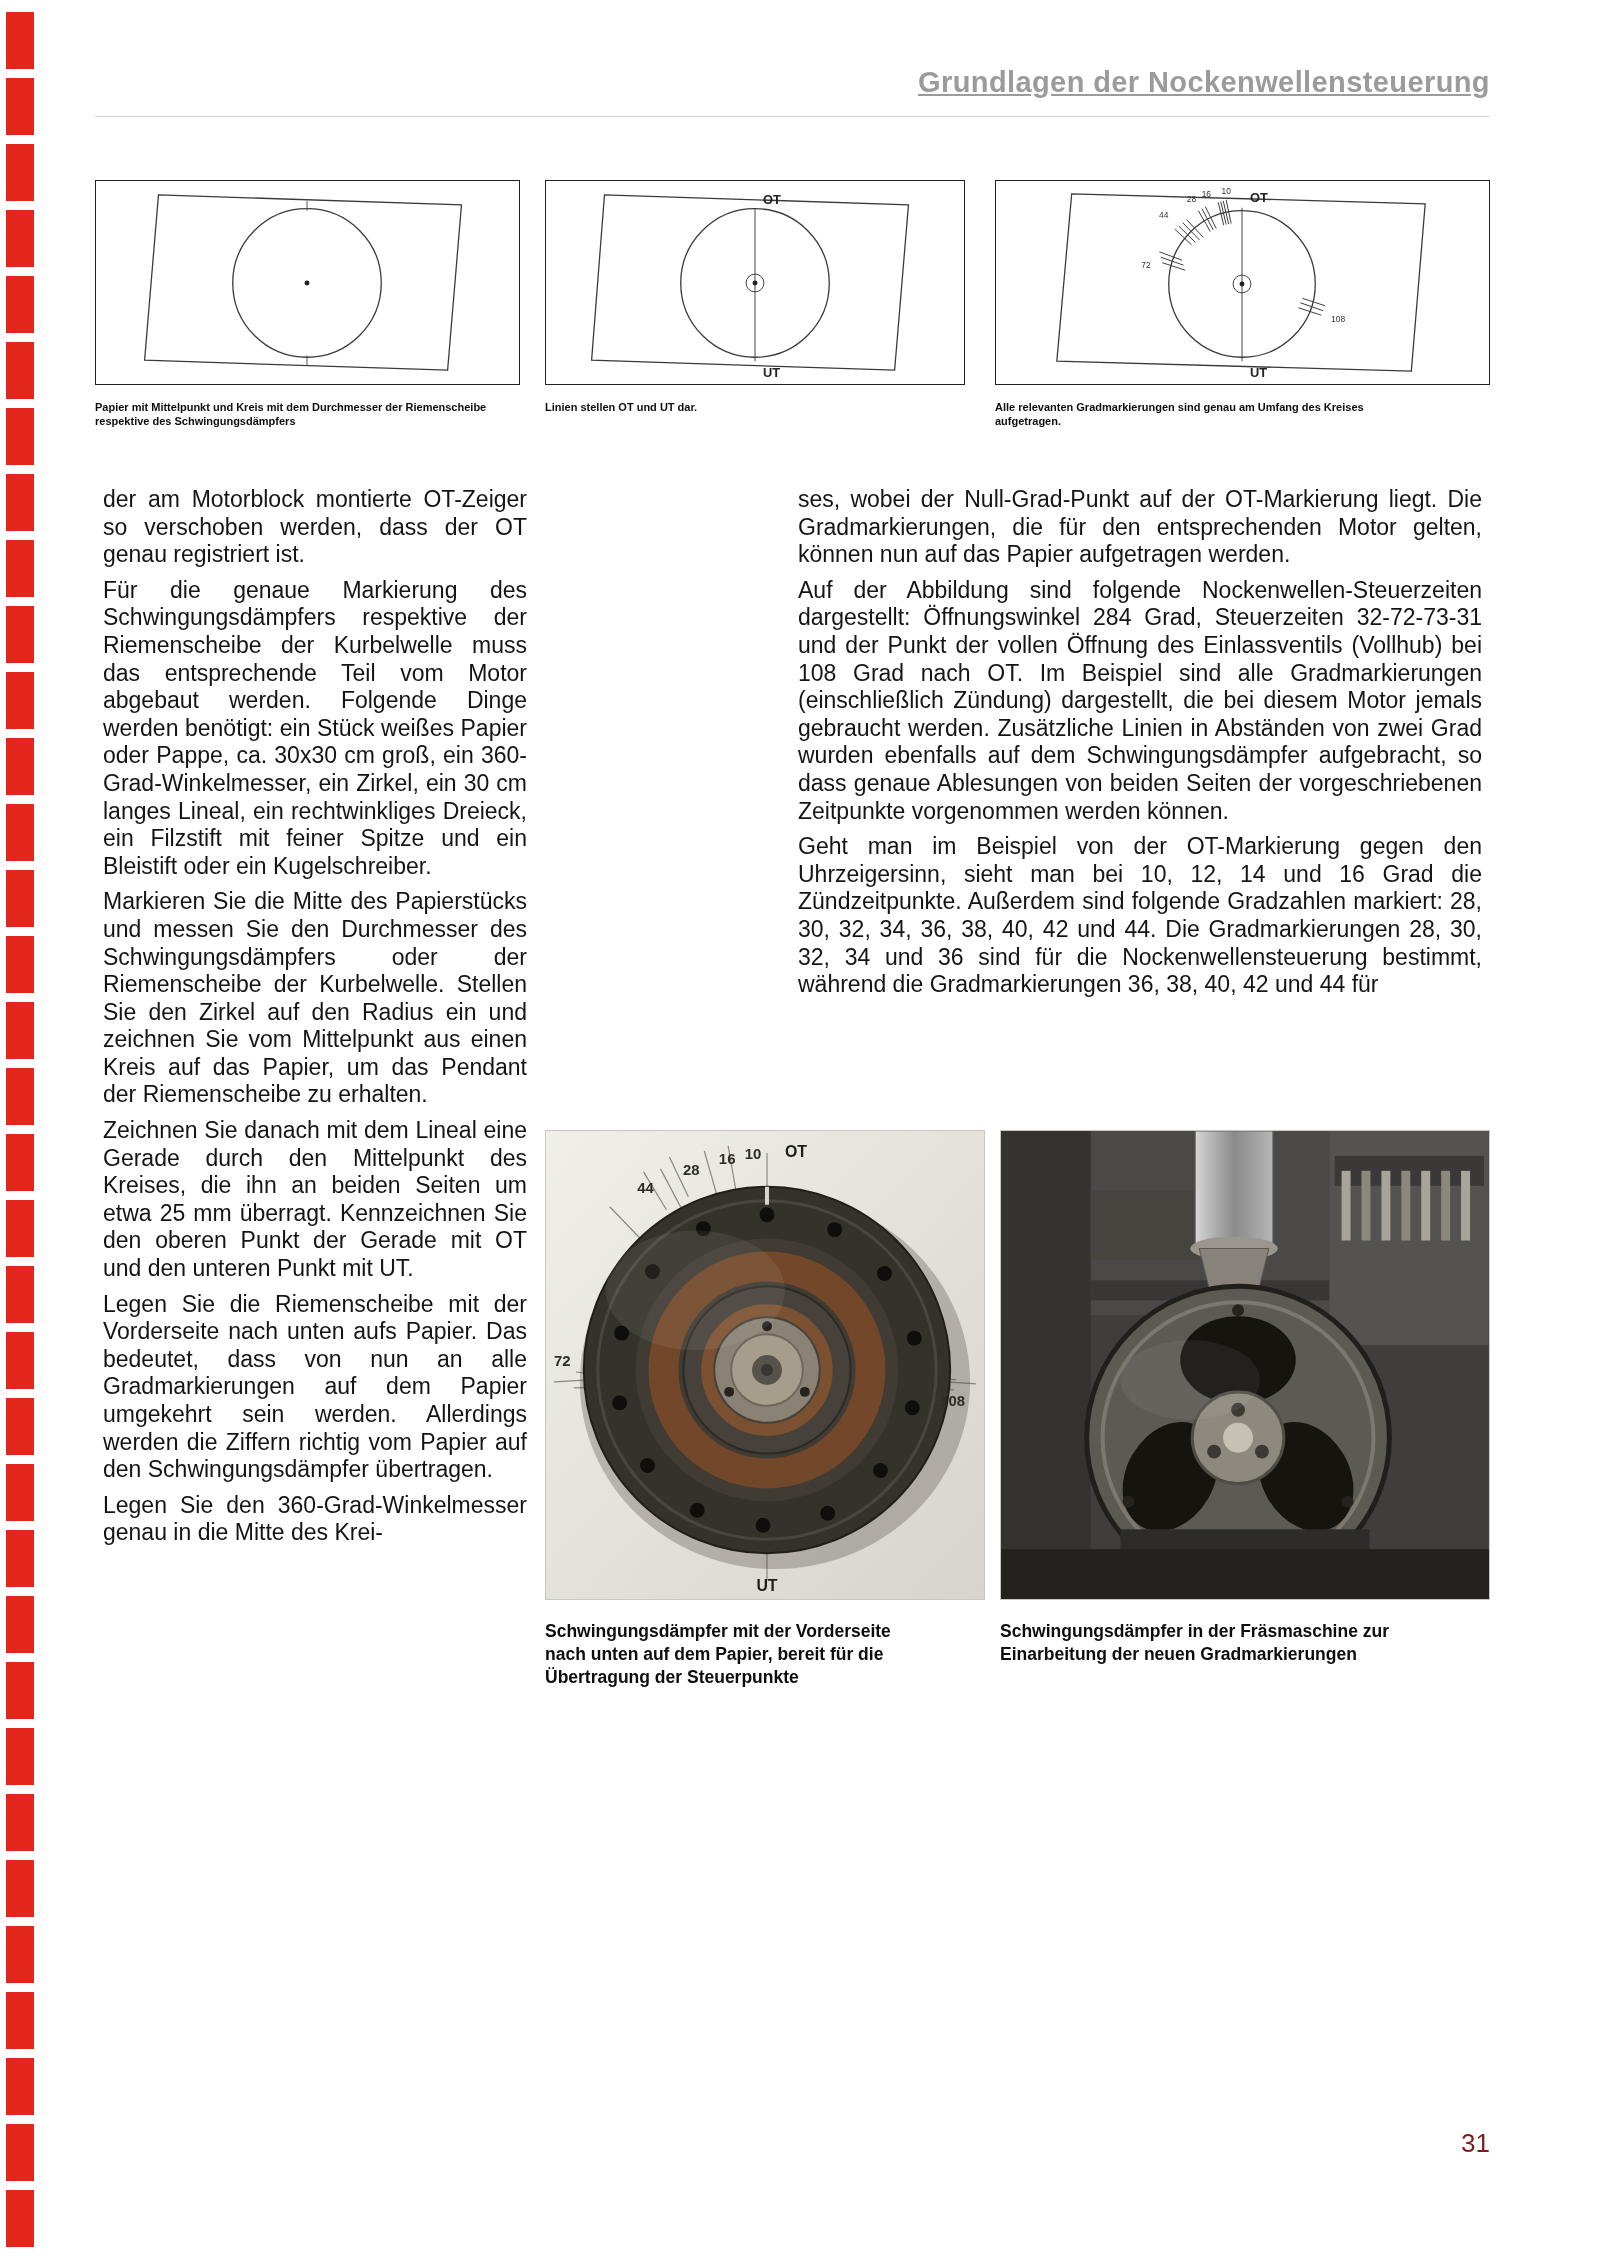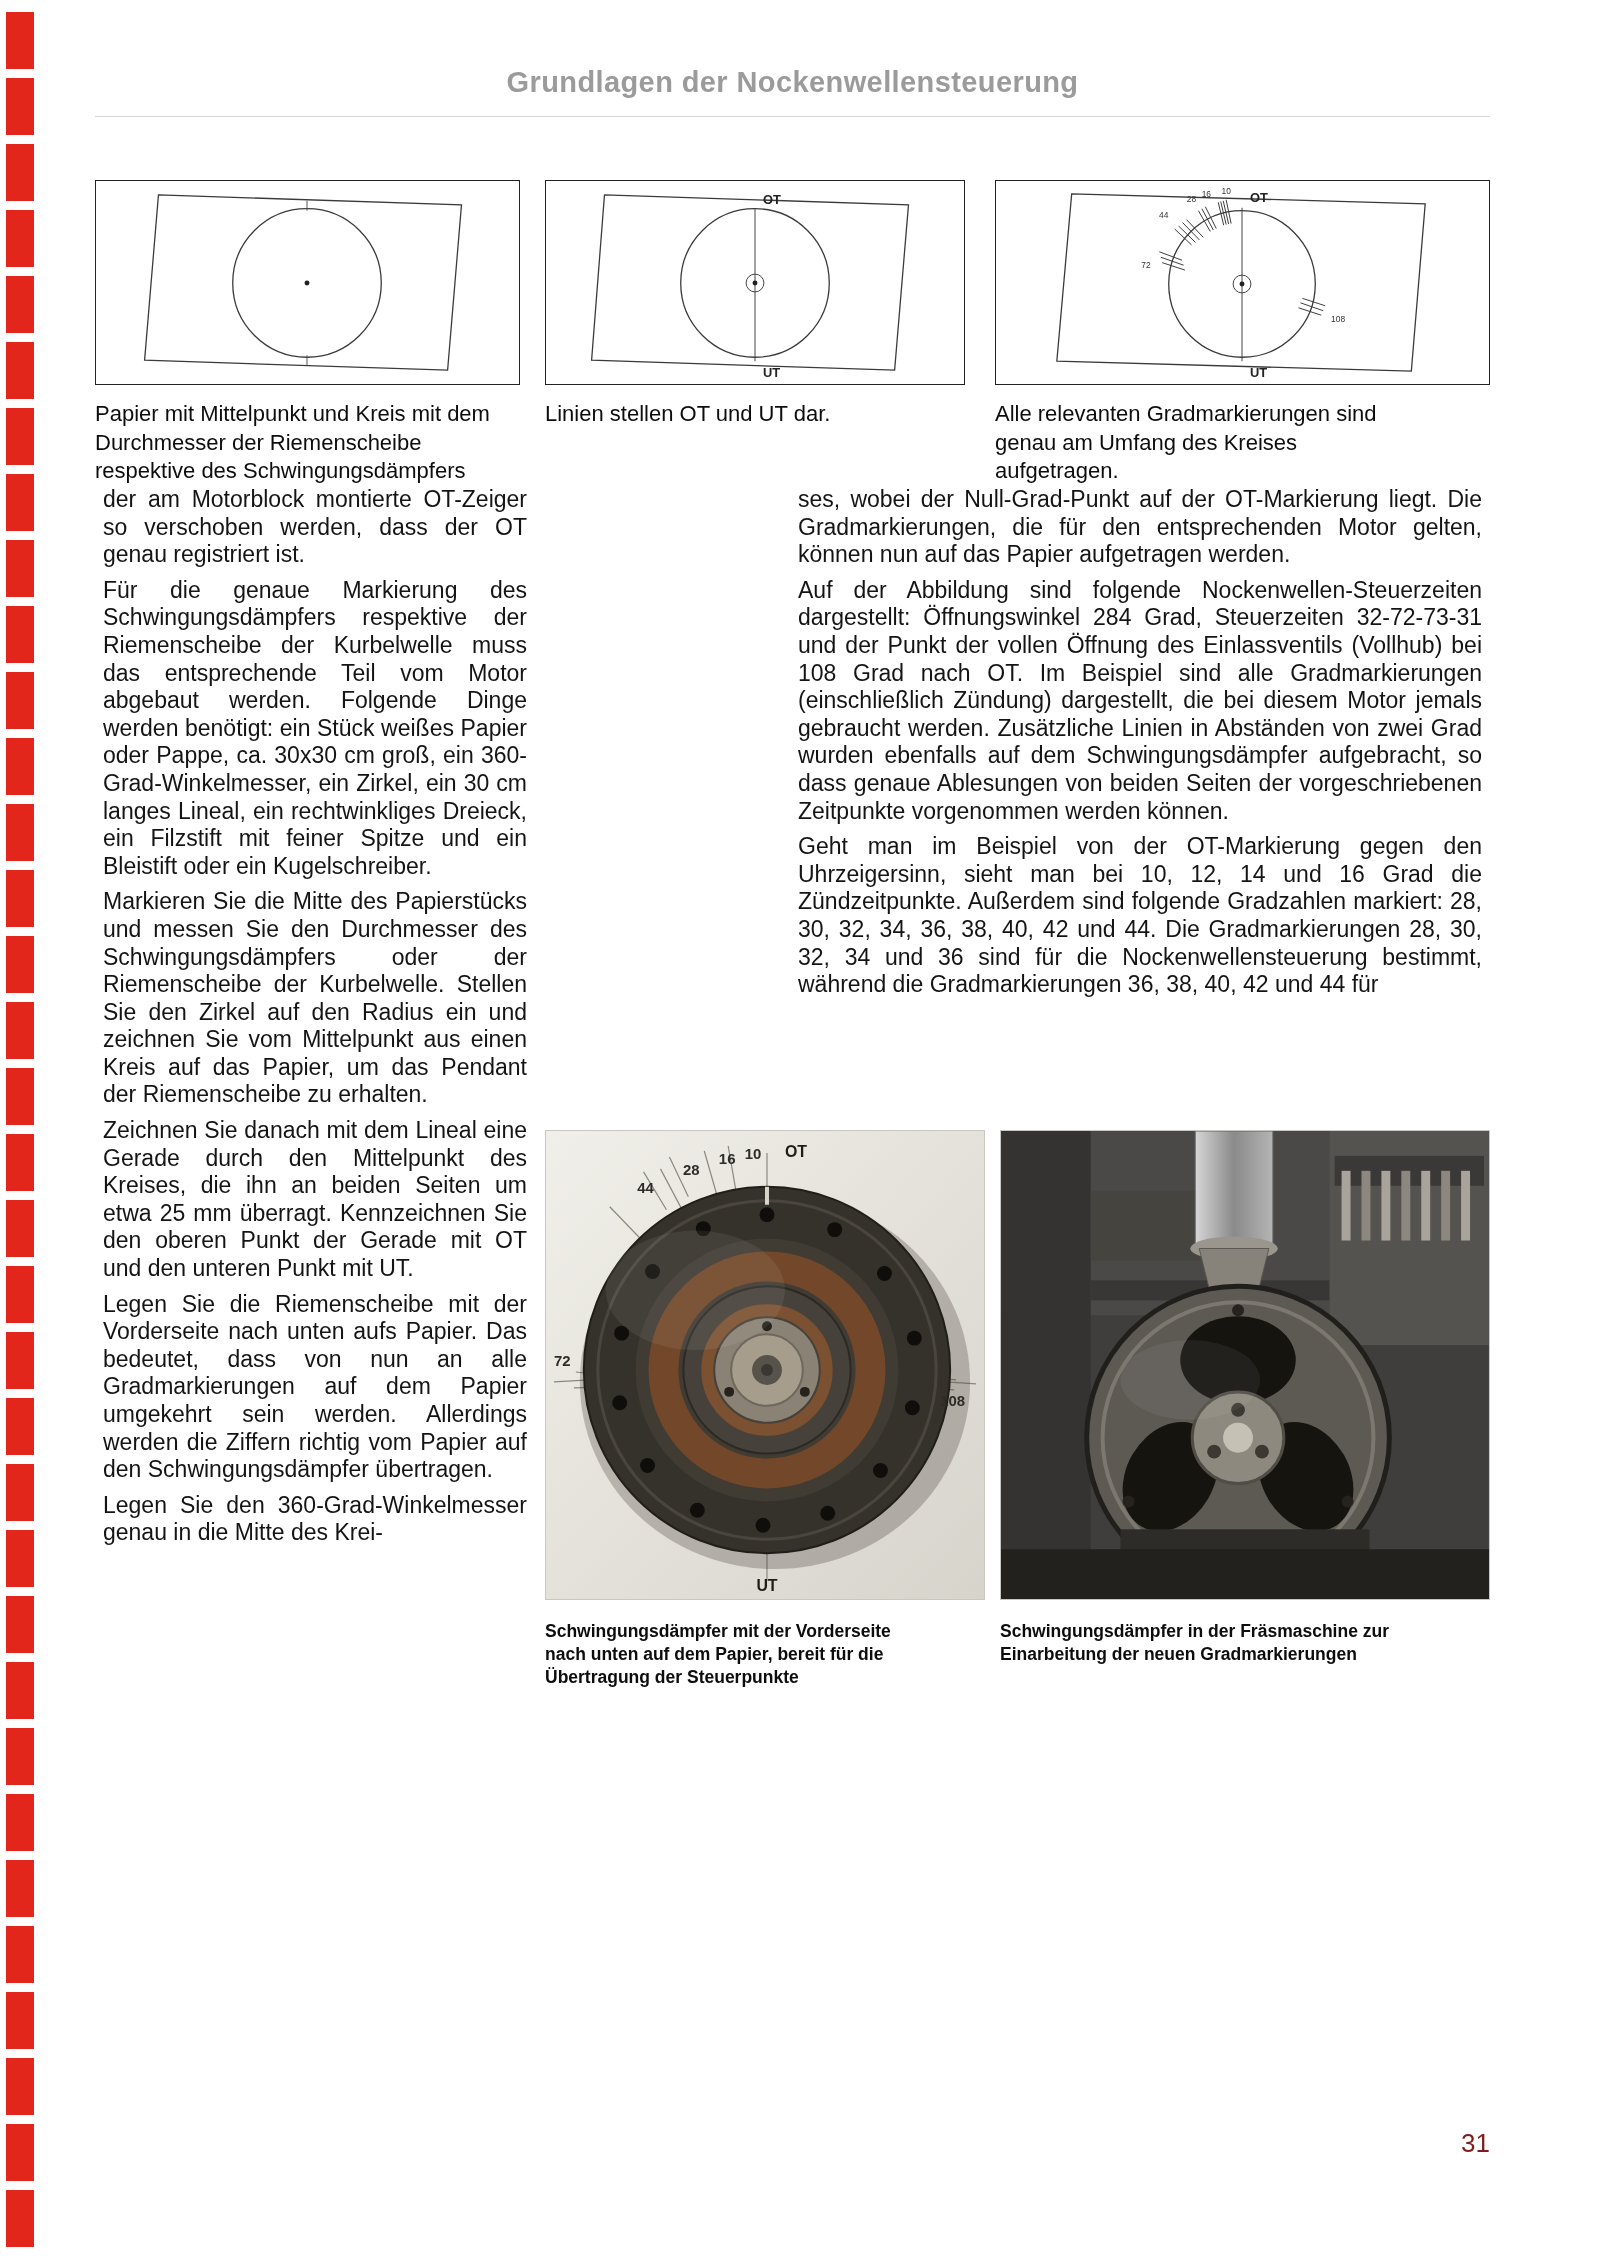--- a/index.html
+++ b/index.html
@@ -1,32 +1,32 @@
 <!DOCTYPE html>
 <html lang="de"><head>
 <meta charset="utf-8">
 <style>
   html,body{margin:0;padding:0;background:#ffffff;}
   .page{position:relative;width:1600px;height:2263px;background:#fff;
         font-family:"Liberation Sans",sans-serif;overflow:hidden;}
   .bleed{position:absolute;left:6px;top:12px;width:28px;height:2240px;
          background:repeating-linear-gradient(to bottom,#e2261c 0 57px,transparent 57px 66px);}
-  .header{position:absolute;left:95px;width:1395px;top:66px;text-align:center;
-          font-size:29px;font-weight:bold;color:#9b9b9b;letter-spacing:.4px;}
+  .header{position:absolute;left:95px;width:1395px;top:66px;text-align:right;
+          font-size:29px;font-weight:bold;color:#9b9b9b;letter-spacing:.4px;text-decoration:underline;}
   .header-rule{position:absolute;left:95px;width:1395px;top:116px;border-top:1px solid #d6d6d6;}
 
   .figure{position:absolute;top:180px;height:205px;background:#fff;
           border:1.5px solid #222;box-sizing:border-box;}
   #fig1{left:95px;width:425px}
   #fig2{left:545px;width:420px}
   #fig3{left:995px;width:495px}
   .figure svg,.photo svg{display:block;width:100%;height:100%;}
   svg text{font-family:"Liberation Sans",sans-serif;}
 
-  .fig-caption{position:absolute;top:400px;font-size:22px;font-weight:normal;
+  .fig-caption{position:absolute;top:400px;font-size:11px;font-weight:bold;
                line-height:1.3;color:#0d0d0d;}
   #cap1{left:95px;width:400px}
   #cap2{left:545px;width:420px}
   #cap3{left:995px;width:430px}
 
   .col{position:absolute;top:478px;font-size:23px;line-height:27.6px;
        text-align:justify;color:#141414;}
   .col p{margin:8px;}
   #col-left{left:95px;width:650px}
   #col-right{left:790px;width:700px}

